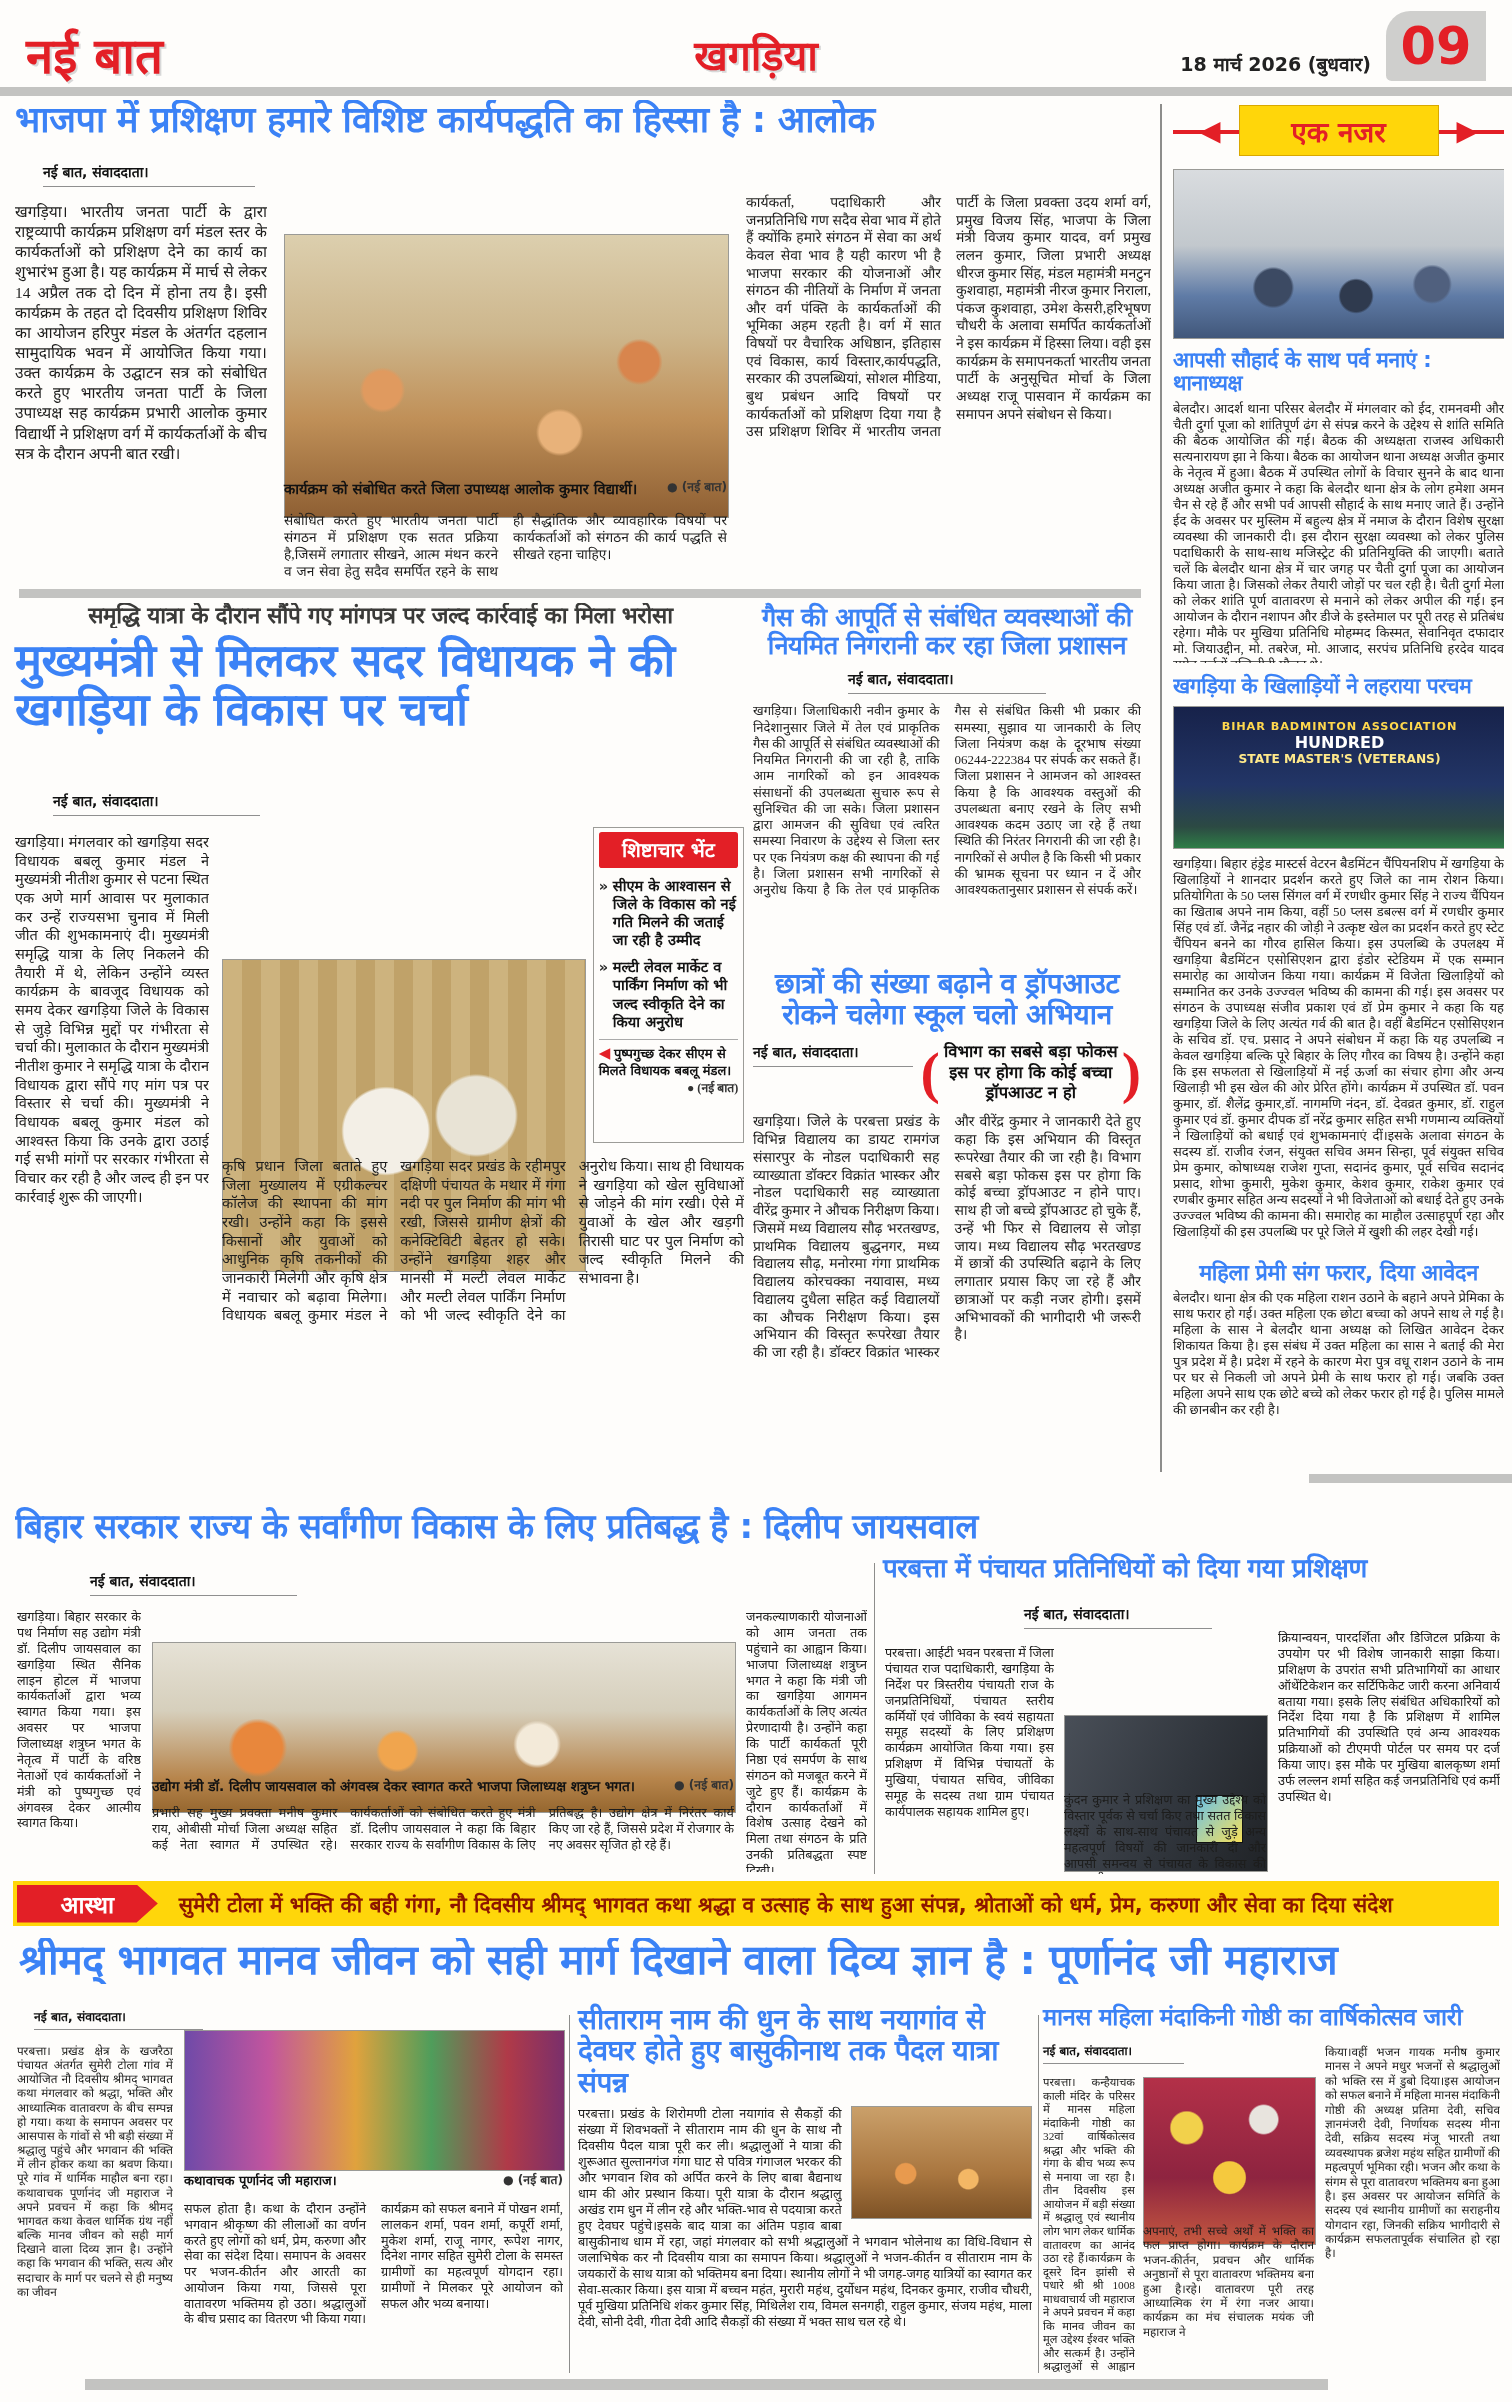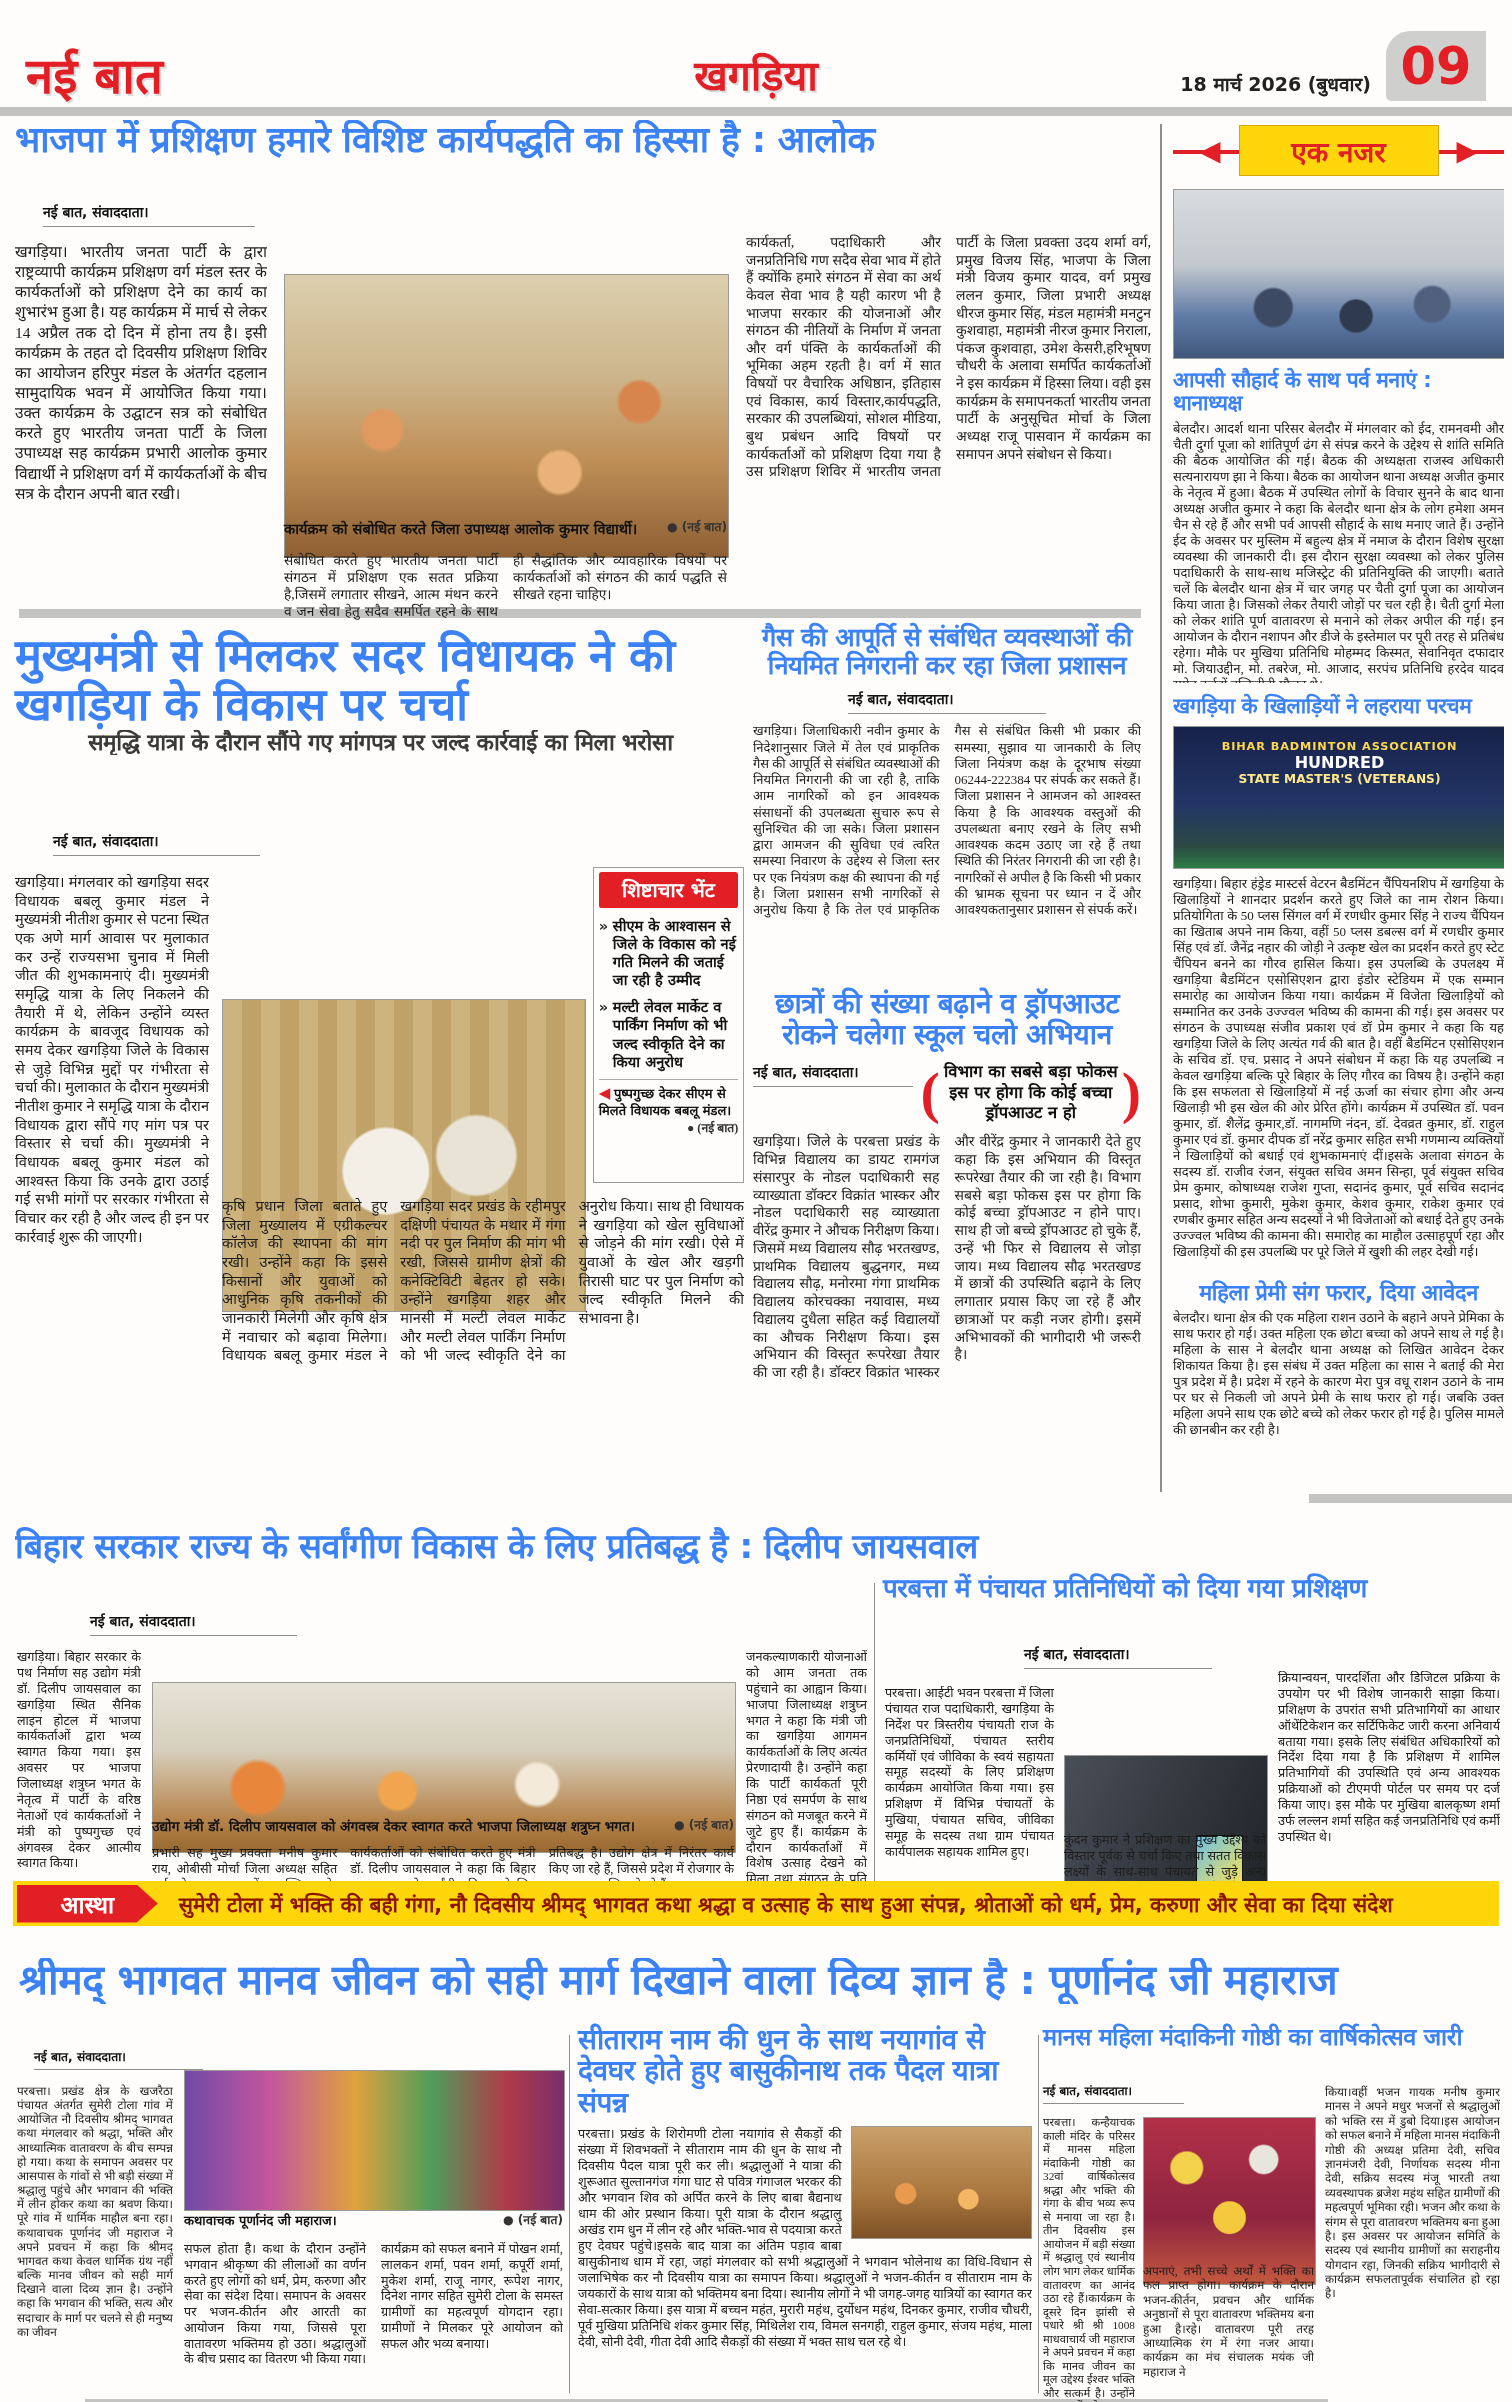--- a/index.html
+++ b/index.html
@@ -1,18 +1,18 @@
 <!DOCTYPE html>
 <html style="font-size:15px"><head>
 <meta charset="utf-8">
 <style>
   html,body{margin:0;padding:0;background:#e9e7e2;}
   #page{position:relative;width:1512px;height:2402px;background:#fefdfb;margin:0 auto;overflow:hidden;
         font-family:"Liberation Serif","DejaVu Sans",sans-serif;color:#1c1c1c;}
-  .abs{position:absolute;margin-top:20px;}
+  .abs{position:absolute;}
   .h{font-family:"DejaVu Sans","Liberation Sans",sans-serif;font-weight:900;color:#3b82f6;line-height:1.12;letter-spacing:-0.4px;}
   .body-t{font-size:15px;line-height:1.3;text-align:justify;color:#1d1d1c;}
   .byline{font-family:"DejaVu Sans",sans-serif;font-weight:700;font-size:14px;color:#111;
           border-bottom:1.9px solid #8f8f8f;padding-bottom:4.7px;}
   .caption{font-family:"DejaVu Sans",sans-serif;font-weight:800;font-size:14.6px;color:#121212;line-height:1.2;}
   .credit{font-weight:700;font-size:12.2px;color:#333;float:right;}
   .cols2{column-count:2;column-gap:15px;}
   .cols3{column-count:3;column-gap:13px;}
   .grubar{background:#c3c3c1;}
   .vrule{background:#8d8d8b;}
@@ -97,22 +97,22 @@
       <div style="padding-top:13px;font-weight:800;font-size:11.3px;letter-spacing:0.9px;">BIHAR BADMINTON ASSOCIATION</div>
       <div style="font-weight:900;font-size:16px;color:#fff;">HUNDRED</div>
       <div style="font-weight:800;font-size:12.2px;color:#ffe98a;">STATE MASTER'S (VETERANS)</div>
     </div>
     <div class="body-t clip" style="font-size:13px;line-height:1.23;margin-top:7.5px;height:395px;">खगड़िया। बिहार हंड्रेड मास्टर्स वेटरन बैडमिंटन चैंपियनशिप में खगड़िया के खिलाड़ियों ने शानदार प्रदर्शन करते हुए जिले का नाम रोशन किया। प्रतियोगिता के 50 प्लस सिंगल वर्ग में रणधीर कुमार सिंह ने राज्य चैंपियन का खिताब अपने नाम किया, वहीं 50 प्लस डबल्स वर्ग में रणधीर कुमार सिंह एवं डॉ. जैनेंद्र नहार की जोड़ी ने उत्कृष्ट खेल का प्रदर्शन करते हुए स्टेट चैंपियन बनने का गौरव हासिल किया। इस उपलब्धि के उपलक्ष्य में खगड़िया बैडमिंटन एसोसिएशन द्वारा इंडोर स्टेडियम में एक सम्मान समारोह का आयोजन किया गया। कार्यक्रम में विजेता खिलाड़ियों को सम्मानित कर उनके उज्ज्वल भविष्य की कामना की गई। इस अवसर पर संगठन के उपाध्यक्ष संजीव प्रकाश एवं डॉ प्रेम कुमार ने कहा कि यह खगड़िया जिले के लिए अत्यंत गर्व की बात है। वहीं बैडमिंटन एसोसिएशन के सचिव डॉ. एच. प्रसाद ने अपने संबोधन में कहा कि यह उपलब्धि न केवल खगड़िया बल्कि पूरे बिहार के लिए गौरव का विषय है। उन्होंने कहा कि इस सफलता से खिलाड़ियों में नई ऊर्जा का संचार होगा और अन्य खिलाड़ी भी इस खेल की ओर प्रेरित होंगे। कार्यक्रम में उपस्थित डॉ. पवन कुमार, डॉ. शैलेंद्र कुमार,डॉ. नागमणि नंदन, डॉ. देवव्रत कुमार, डॉ. राहुल कुमार एवं डॉ. कुमार दीपक डॉ नरेंद्र कुमार सहित सभी गणमान्य व्यक्तियों ने खिलाड़ियों को बधाई एवं शुभकामनाएं दीं।इसके अलावा संगठन के सदस्य डॉ. राजीव रंजन, संयुक्त सचिव अमन सिन्हा, पूर्व संयुक्त सचिव प्रेम कुमार, कोषाध्यक्ष राजेश गुप्ता, सदानंद कुमार, पूर्व सचिव सदानंद प्रसाद, शोभा कुमारी, मुकेश कुमार, केशव कुमार, राकेश कुमार एवं रणबीर कुमार सहित अन्य सदस्यों ने भी विजेताओं को बधाई देते हुए उनके उज्ज्वल भविष्य की कामना की। समारोह का माहौल उत्साहपूर्ण रहा और खिलाड़ियों की इस उपलब्धि पर पूरे जिले में खुशी की लहर देखी गई।</div>
     <div class="h" style="font-size:21.7px;margin-top:9.4px;text-align:center;">महिला प्रेमी संग फरार, दिया आवेदन</div>
     <div class="body-t clip" style="font-size:13px;line-height:1.24;margin-top:4.7px;height:158px;">बेलदौर। थाना क्षेत्र की एक महिला राशन उठाने के बहाने अपने प्रेमिका के साथ फरार हो गई। उक्त महिला एक छोटा बच्चा को अपने साथ ले गई है। महिला के सास ने बेलदौर थाना अध्यक्ष को लिखित आवेदन देकर शिकायत किया है। इस संबंध में उक्त महिला का सास ने बताई की मेरा पुत्र प्रदेश में है। प्रदेश में रहने के कारण मेरा पुत्र वधू राशन उठाने के नाम पर घर से निकली जो अपने प्रेमी के साथ फरार हो गई। जबकि उक्त महिला अपने साथ एक छोटे बच्चे को लेकर फरार हो गई है। पुलिस मामले की छानबीन कर रही है।</div>
   </div>
 
   <div class="abs" style="left:15px;top:603px;width:731px;height:880px;">
+    <div class="h clip" style="font-size:22.6px;color:#3a3a38;white-space:nowrap;text-align:center;width:731px;">समृद्धि यात्रा के दौरान सौंपे गए मांगपत्र पर जल्द कार्रवाई का मिला भरोसा</div>
     <div class="h" style="font-size:45px;margin-top:7.5px;line-height:1.1;">मुख्यमंत्री से मिलकर सदर विधायक ने की खगड़िया के विकास पर चर्चा</div>
-    <div class="h clip" style="font-size:22.6px;color:#3a3a38;white-space:nowrap;text-align:center;width:731px;">समृद्धि यात्रा के दौरान सौंपे गए मांगपत्र पर जल्द कार्रवाई का मिला भरोसा</div>
     <div class="abs byline" style="left:38px;top:188px;width:207px;">नई बात, संवाददाता।</div>
     <div class="abs body-t clip" style="left:0;top:230px;width:194px;height:595px;font-size:14.6px;line-height:1.28;">खगड़िया। मंगलवार को खगड़िया सदर विधायक बबलू कुमार मंडल ने मुख्यमंत्री नीतीश कुमार से पटना स्थित एक अणे मार्ग आवास पर मुलाकात कर उन्हें राज्यसभा चुनाव में मिली जीत की शुभकामनाएं दी। मुख्यमंत्री समृद्धि यात्रा के लिए निकलने की तैयारी में थे, लेकिन उन्होंने व्यस्त कार्यक्रम के बावजूद विधायक को समय देकर खगड़िया जिले के विकास से जुड़े विभिन्न मुद्दों पर गंभीरता से चर्चा की। मुलाकात के दौरान मुख्यमंत्री नीतीश कुमार ने समृद्धि यात्रा के दौरान विधायक द्वारा सौंपे गए मांग पत्र पर विस्तार से चर्चा की। मुख्यमंत्री ने विधायक बबलू कुमार मंडल को आश्वस्त किया कि उनके द्वारा उठाई गई सभी मांगों पर सरकार गंभीरता से विचार कर रही है और जल्द ही इन पर कार्रवाई शुरू की जाएगी।</div>
     <div class="abs photo ph-cm" style="left:207px;top:224px;width:362px;height:311px;"></div>
     <div class="abs" style="left:578px;top:224px;width:151px;height:316px;border:0.9px solid #9c9c98;padding:3.8px 4.7px;box-sizing:border-box;">
       <div class="red-ribbon">शिष्टाचार भेंट</div>
       <div class="bullet">
         <span class="bgl">»</span>
         <span>सीएम के आश्वासन से जिले के विकास को नई गति मिलने की जताई जा रही है उम्मीद</span>
       </div>
       <div class="bullet">

